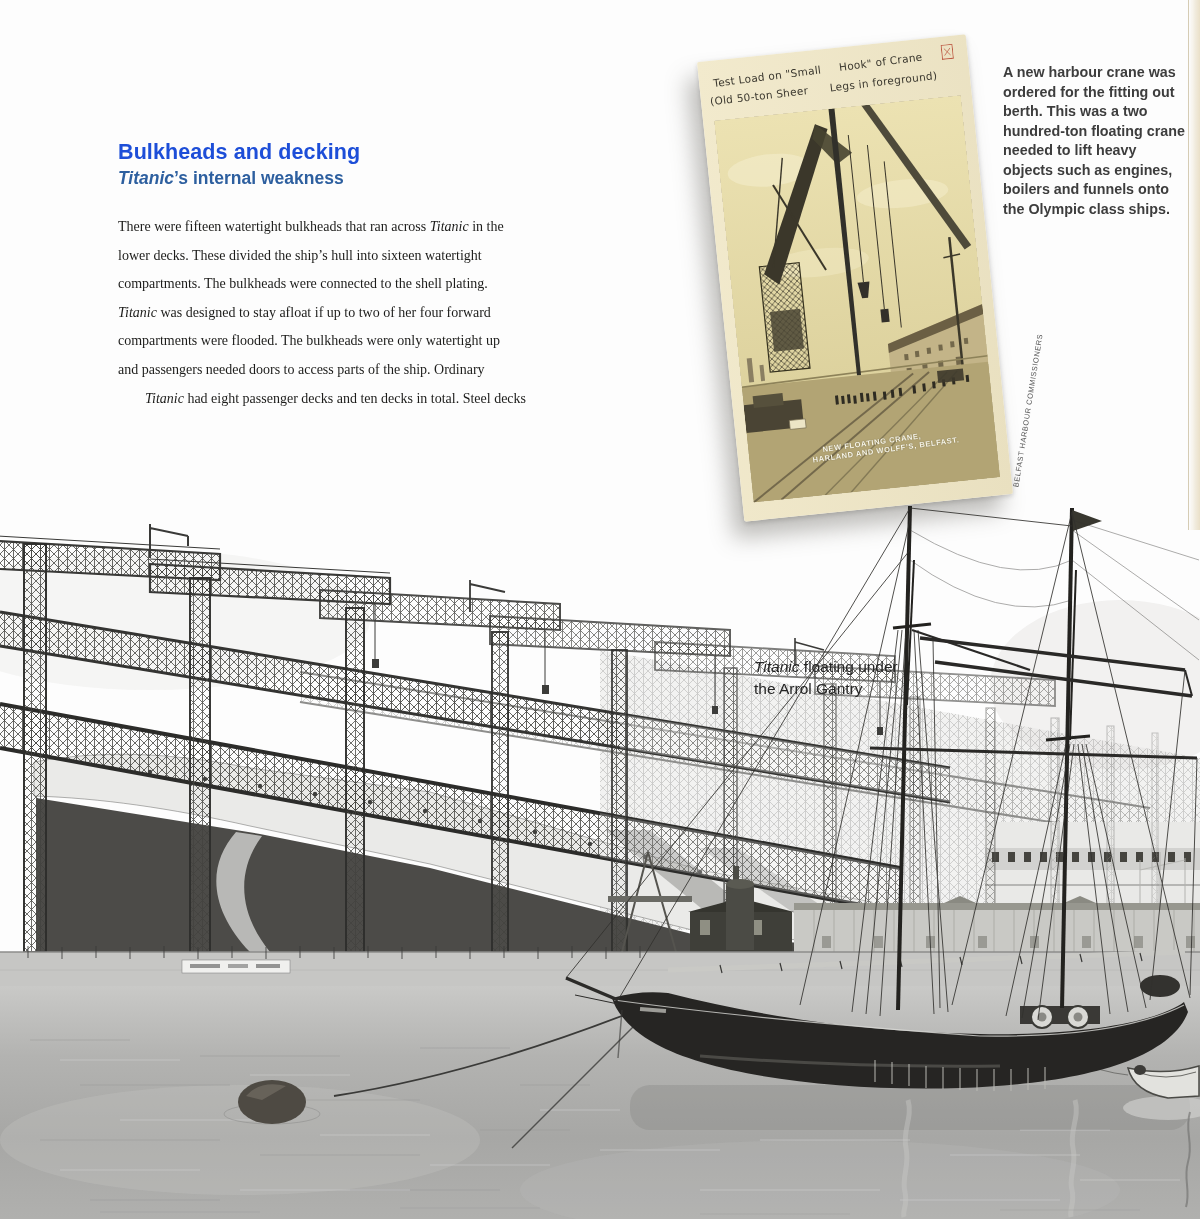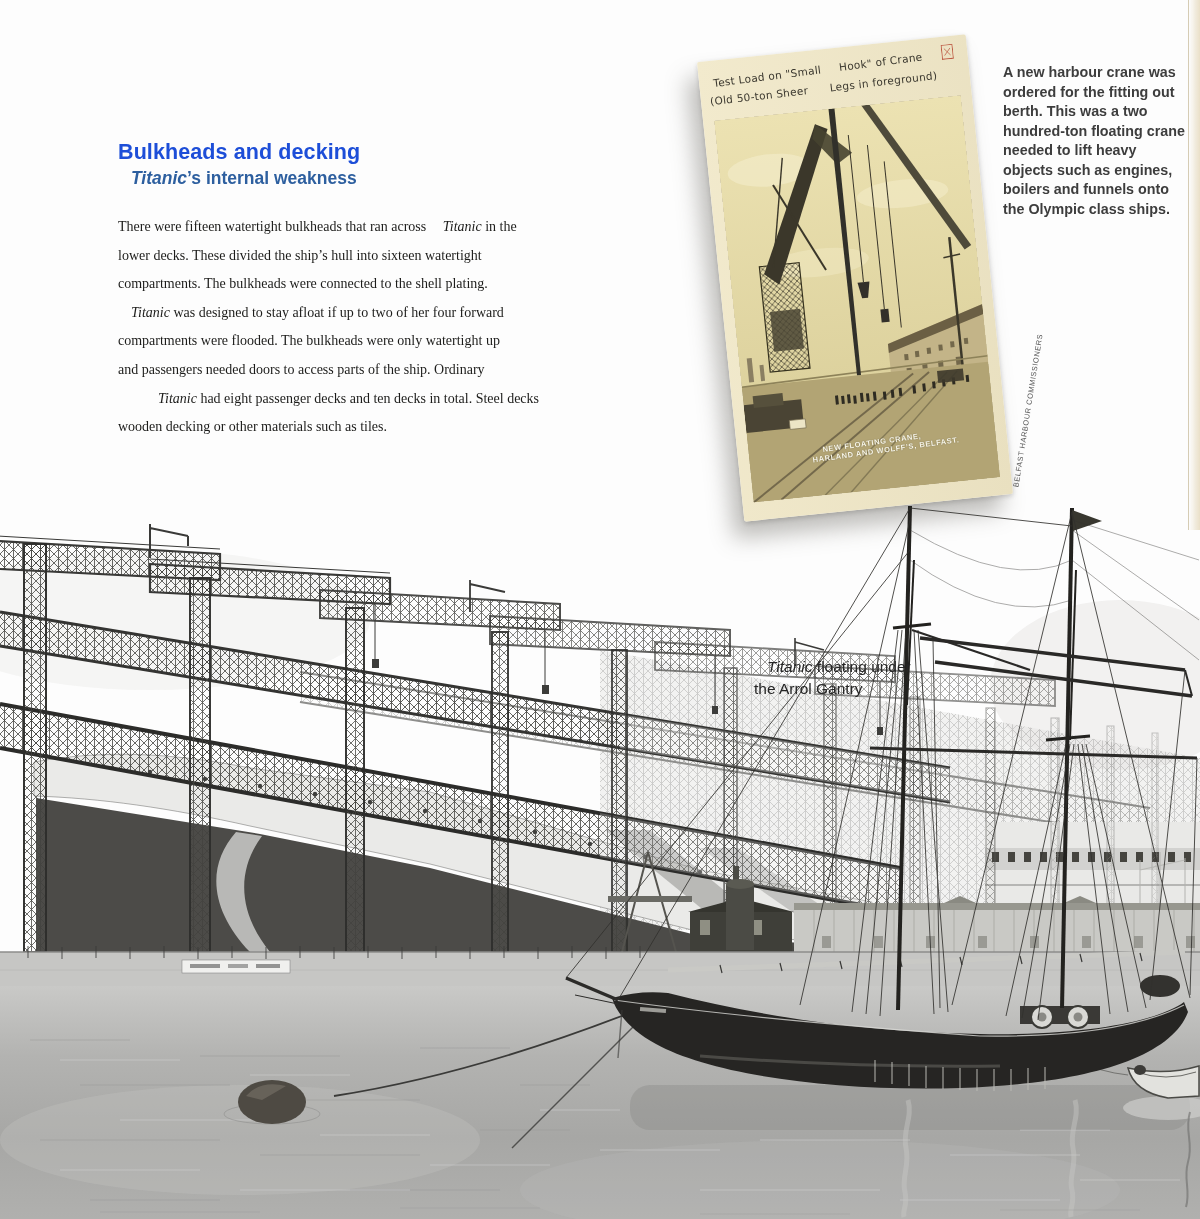--- a/index.html
+++ b/index.html
@@ -35,39 +35,38 @@
   .credit{position:absolute;left:948px;top:406px;width:160px;text-align:center;
           transform:rotate(-81deg);font-size:7.5px;letter-spacing:.55px;color:#555;
           white-space:nowrap;font-weight:500;}
   
   .main-photo{position:absolute;left:0;top:500px;width:1200px;height:719px;}
   .photo-caption{position:absolute;left:754px;top:156px;font-size:15.5px;line-height:21.5px;
                  color:#262626;font-weight:500;}
   .page-edge{position:absolute;right:0;top:0;width:11px;height:530px;
              background:linear-gradient(to right,rgba(233,223,199,0),#e9dfc7);
              border-left:1px solid rgba(175,165,140,.35);}
-  i{font-style:italic;margin-left:13px;}
+  i{font-style:italic;}
 </style>
 </head>
 <body>
 
 <div class="page">
 
   <div class="article">
     <h1>Bulkheads and decking</h1>
     <h2><span></span><i>Titanic</i><span>’s internal weakness</span></h2>
     <div class="body-text" id="bodyLines">
         <div class="line"><span>There were fifteen watertight bulkheads that ran across </span><i>Titanic</i><span> in the</span></div>
         <div class="line"><span>lower decks. These divided the ship’s hull into sixteen watertight</span></div>
         <div class="line"><span>compartments. The bulkheads were connected to the shell plating.</span></div>
         <div class="line"><span></span><i>Titanic</i><span> was designed to stay afloat if up to two of her four forward</span></div>
         <div class="line"><span>compartments were flooded. The bulkheads were only watertight up</span></div>
         <div class="line"><span>and passengers needed doors to access parts of the ship. Ordinary</span></div>
         <div class="line indent"><span></span><i>Titanic</i><span> had eight passenger decks and ten decks in total. Steel decks</span></div>
-        <div class="line"><span>wooden decking or other materials such as tiles.</span></div>
       </div>
   </div>
 
   <div class="postcard">
     <div class="hand hand1">Test Load on "Small     Hook" of Crane</div>
     <div class="hand hand2">(Old 50-ton Sheer      Legs in foreground)</div>
     <div class="stamp">
       <svg width="12" height="15" viewBox="0 0 12 15">
         <rect x="0.5" y="0.5" width="11" height="14" fill="none" stroke="#b5432e" stroke-width="1"></rect>
         <path d="M3 4l6 7M9 4l-6 7" stroke="#b5432e" stroke-width="0.9" opacity=".8"></path>

